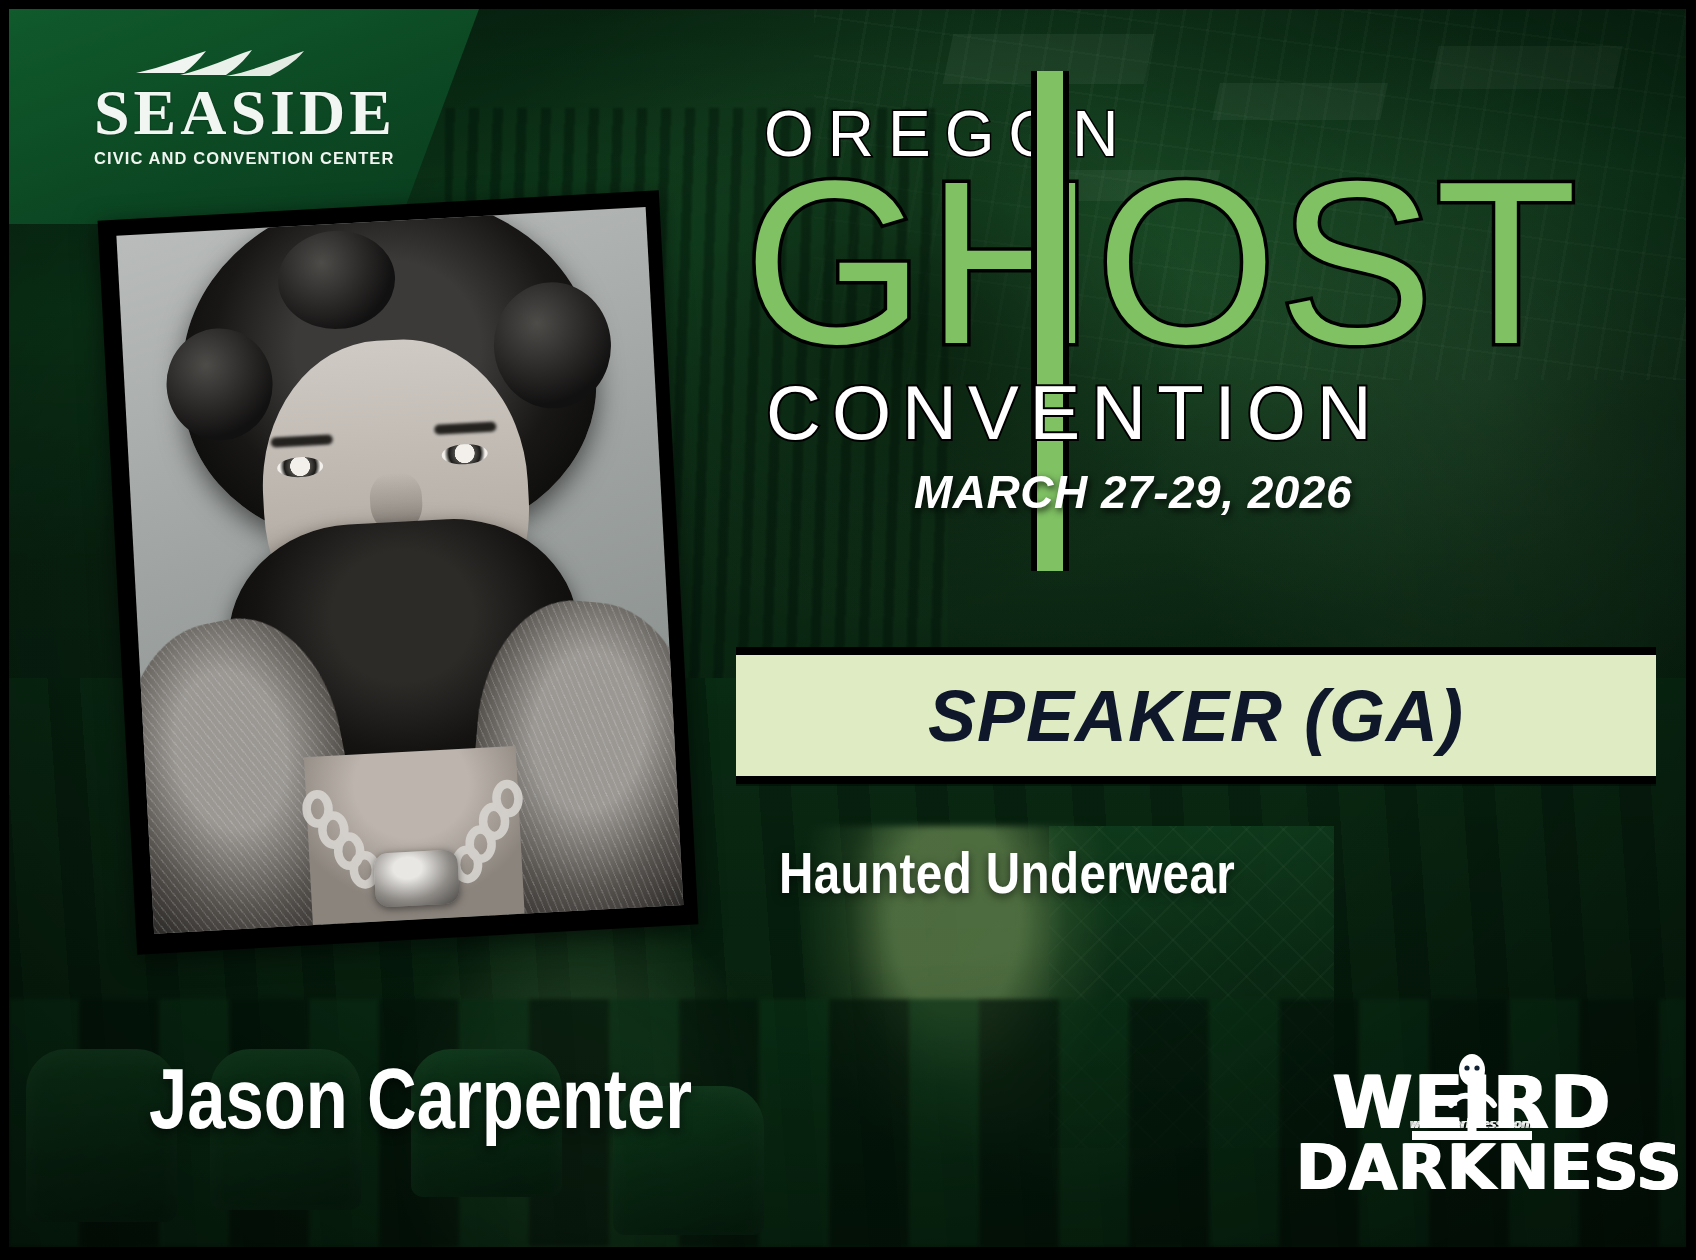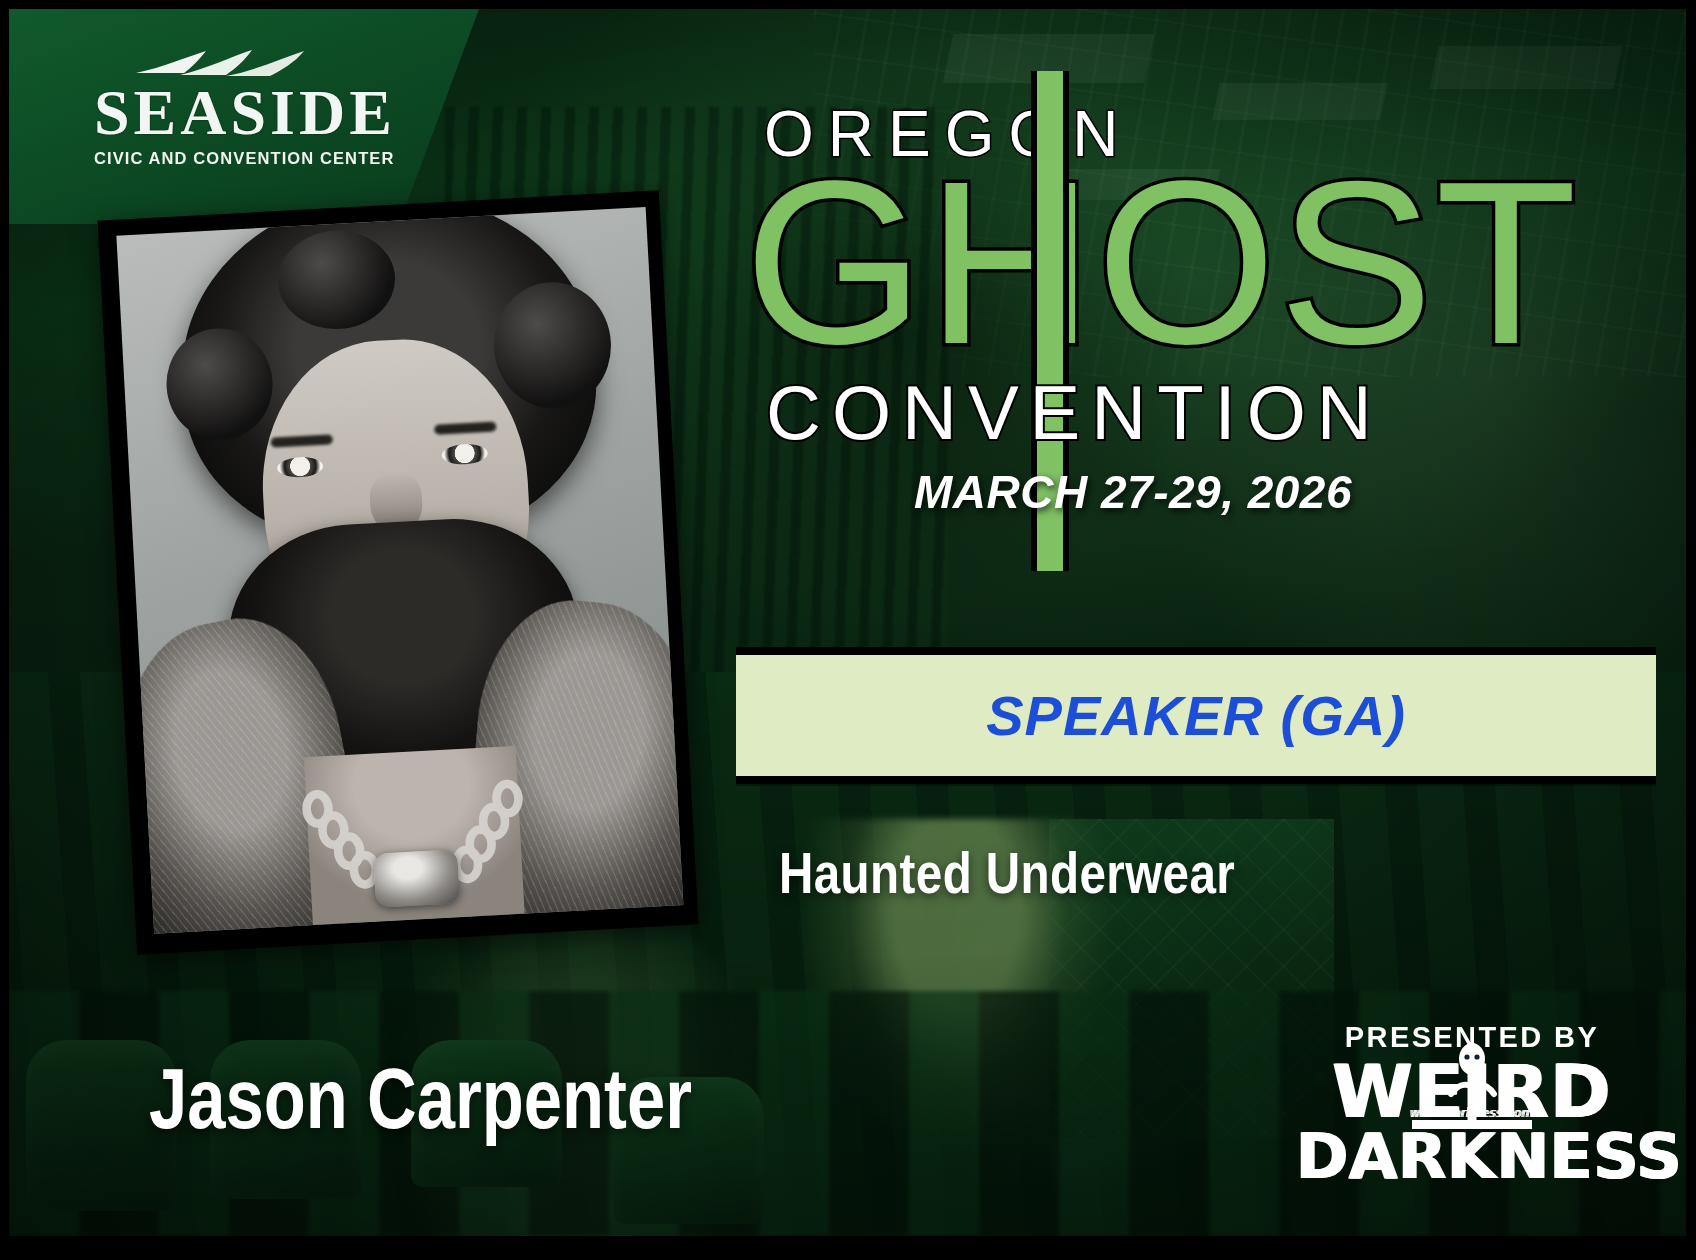--- a/index.html
+++ b/index.html
@@ -8,21 +8,21 @@
     width:1696px; height:1260px;
     font-family:"Liberation Sans", sans-serif;
     overflow:hidden;
     position:relative;
   }
 
   
   #poster{
     position:absolute; inset:0;
     background:#000;
-    padding:9px 10px 24px 9px;
+    padding:9px 10px 13px 9px;
   }
   #stage{
     position:relative; width:100%; height:100%;
     overflow:hidden;
     background:#0d2a16;
   }
 
   
   .bg-layer{ position:absolute; inset:0; overflow:hidden; }
 
@@ -242,22 +242,22 @@
 
   
   #speaker-banner{
     position:absolute; left:727px; top:638px; width:920px; height:137px;
     background:#dfebc3;
     border-top:8px solid #000; border-bottom:8px solid #000;
     display:flex; align-items:center; justify-content:center;
     box-shadow:0 2px 0 rgba(0,0,0,.35);
   }
   #speaker-banner .txt{
-    font-size:56px; font-weight:bold; font-style:italic;
-    color:#1d4ed8; letter-spacing:1px; white-space:nowrap;
+    font-size:72px; font-weight:bold; font-style:italic;
+    color:#0f172a; letter-spacing:1px; white-space:nowrap;
   }
 
   
   #talk-title{
     position:absolute; left:770px; top:830px; width:840px;
     font-size:58px; font-weight:bold;
     color:#ffffff; letter-spacing:.5px;
     transform:scaleX(.82); transform-origin:left center;
     text-shadow:0 3px 10px rgba(0,0,0,.55);
     white-space:nowrap;
@@ -384,21 +384,20 @@
 
     <div id="speaker-banner">
       <span class="txt">SPEAKER (GA)</span>
     </div>
 
     <div id="talk-title">Haunted Underwear</div>
 
     <div id="speaker-name">Jason Carpenter</div>
 
     <div id="wd-logo">
-      <div class="wd-presented">PRESENTED BY</div>
       <div class="wd-weird">
         <span>WEIRD</span>
         <svg class="wd-ghosticon" viewBox="0 0 54 96">
           <ellipse cx="27" cy="17" rx="13" ry="16" fill="#fff"></ellipse>
           <circle cx="22" cy="15" r="2.6" fill="#123"></circle>
           <circle cx="32" cy="15" r="2.6" fill="#123"></circle>
           <path d="M27 31 L27 78" stroke="#fff" stroke-width="9" stroke-linecap="round"></path>
           <path d="M27 44 C16 40 10 46 6 52" stroke="#fff" stroke-width="6" fill="none" stroke-linecap="round"></path>
           <path d="M27 44 C38 40 45 46 49 52" stroke="#fff" stroke-width="6" fill="none" stroke-linecap="round"></path>
         </svg>

